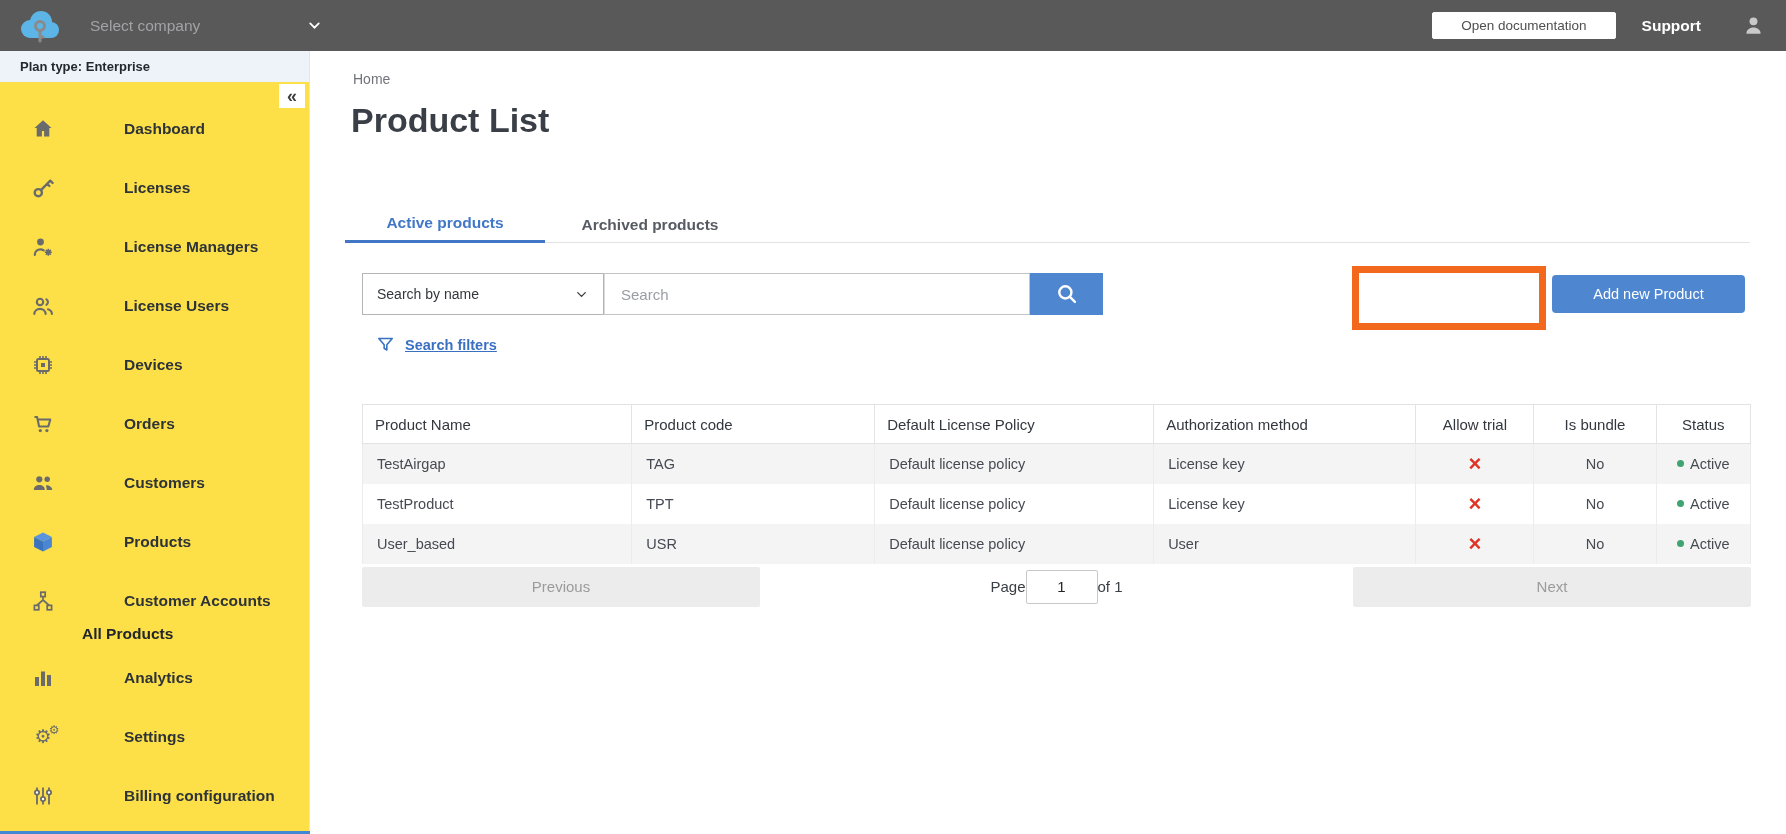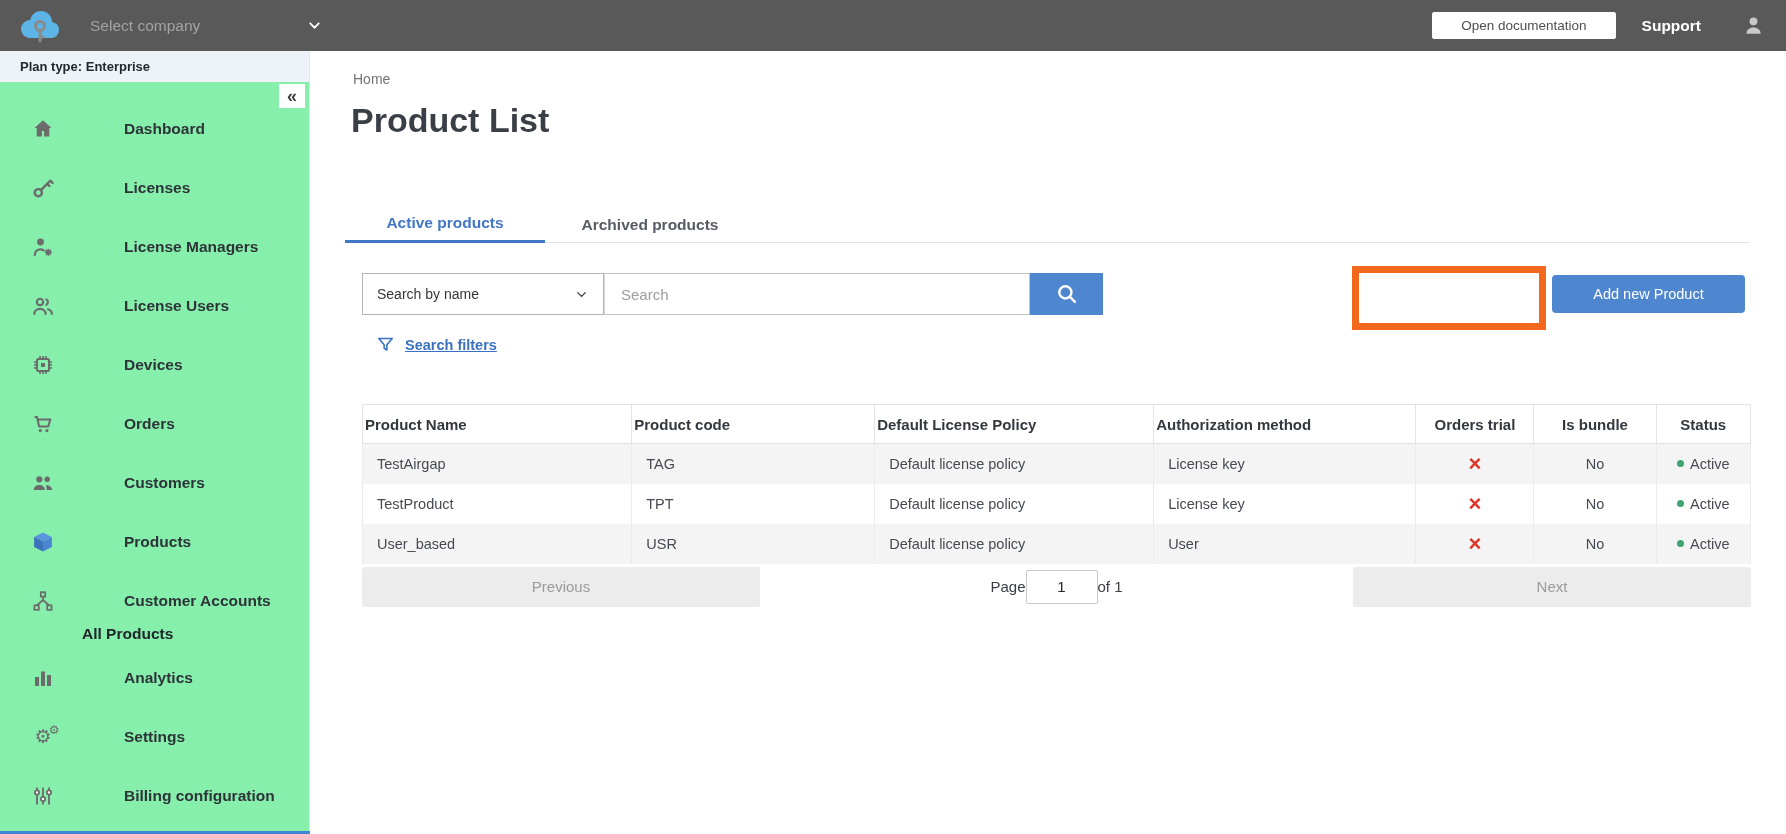--- a/index.html
+++ b/index.html
@@ -12,21 +12,21 @@
   .logo { margin-left:16px; width:48px; height:40px; }
   .company-select { display:flex; align-items:center; margin-left:26px; cursor:pointer; }
   .company-select .label { color:#a3a3a6; font-size:15.5px; }
   .company-select .chev { margin-left:106px; }
   .topbar-right { margin-left:auto; display:flex; align-items:center; }
   .doc-btn { background:#fff; color:#4f4f4f; font-size:13.5px; padding:5px 28px; border:1px solid #fff; border-radius:2px; cursor:pointer; }
   .support { color:#fff; font-weight:bold; font-size:15.5px; margin-left:26px; cursor:pointer; }
   .user-ic { margin:0 20px 0 40px; }
 
   
-  .sidebar { position:absolute; left:0; top:51px; width:310px; height:783px; background:#86efac; border-right:1px solid #e6e6e6; }
+  .sidebar { position:absolute; left:0; top:51px; width:310px; height:783px; background:#fde047; border-right:1px solid #e6e6e6; }
   .plan-strip { height:31px; background:#eef3fa; display:flex; align-items:center; padding-left:20px; font-size:13px; font-weight:bold; color:#23282d; }
   .collapse-btn { position:absolute; top:33px; right:4px; width:26px; height:24px; background:#fff; border:none; font-size:18px; font-weight:bold; color:#3f3f3f; cursor:pointer; line-height:22px; }
   .nav { padding-top:17px; }
   .nav-item { height:59px; display:flex; align-items:center; padding-left:30px; cursor:pointer;gap:42px; }
   .nav-item .ic { width:26px; display:flex; justify-content:center; }
   .nav-item .lbl { margin-left:26px; font-size:15.5px; font-weight:600; color:#2e3338; }
   .nav-sub { height:28px; margin-top:-10px; display:flex; align-items:center; padding-left:82px; font-size:15.5px; font-weight:bold; color:#22262b; cursor:pointer; }
   .gear-txt { color:#6b6b6b; font-size:19px; line-height:19px; position:relative; }
   .gear-txt small { position:absolute; font-size:12px; top:-6px; right:-8px; }
   .side-bottom-bar { position:absolute; bottom:0; left:0; width:310px; height:3px; background:#4486d6; }
@@ -54,21 +54,21 @@
   .bundle-btn { position:absolute; left:1048px; top:221px; width:180px; height:44px; background:#fff; border:1px solid #cfcfcf; border-radius:3px; font-size:15px; color:#42464c; cursor:pointer; font-family:inherit; }
   .product-btn { position:absolute; left:1242px; top:224px; width:193px; height:38px; background:#4e86d0; border:none; border-radius:4px; font-size:14.5px; color:#fff; cursor:pointer; font-family:inherit; }
   .orange-annotation { position:absolute; left:1042px; top:215px; width:194px; height:64px; border:7px solid #f2681c; pointer-events:none; z-index:5; }
 
   .filters-link { position:absolute; left:66px; top:284px; display:flex; align-items:center; cursor:pointer; }
   .filters-link .txt { margin-left:10px; font-size:14.5px; font-weight:bold; color:#3a70c2; text-decoration:underline; }
 
   
   .table-wrap { position:absolute; left:52px; top:353px; width:1389px; }
   table { width:100%; border-collapse:collapse; table-layout:fixed; }
-  thead th { height:39px; background:#fff; border:1px solid #e3e3e3; border-left:none; font-size:15px; font-weight:bold; color:#33383f; text-align:left; padding:0 2px; }
+  thead th { height:39px; background:#fff; border:1px solid #e3e3e3; border-left:none; font-size:15px; font-weight:normal; color:#33383f; text-align:left; padding:0 12px; }
   thead th:first-child { border-left:1px solid #e3e3e3; }
   tbody td { height:40px; border-right:1px solid #ececec; font-size:14.5px; color:#454a52; padding:0 14px; }
   tbody tr:nth-child(odd) td { background:#f4f4f4; }
   tbody tr:nth-child(even) td { background:#fff; }
   tbody tr td:first-child { border-left:1px solid #ececec; }
   th.c, td.c { text-align:center; }
   .x-mark { color:#dd3527; font-weight:bold; font-size:22px; line-height:20px; }
   .status-cell { display:flex; align-items:center; justify-content:center; gap:6px; }
   .dot { width:7px; height:7px; border-radius:50%; background:#3fa372; display:inline-block; }
 
@@ -296,21 +296,21 @@
             <col style="width:8.5%">
             <col style="width:8.8%">
             <col style="width:6.8%">
         </colgroup>
         <thead>
           <tr>
             <th>Product Name</th>
             <th>Product code</th>
             <th>Default License Policy</th>
             <th>Authorization method</th>
-            <th class="c">Orders trial</th>
+            <th class="c">Allow trial</th>
             <th class="c">Is bundle</th>
             <th class="c">Status</th>
           </tr>
         </thead>
         <tbody>
           <tr>
             <td>TestAirgap</td>
             <td>TAG</td>
             <td>Default license policy</td>
             <td>License key</td>

